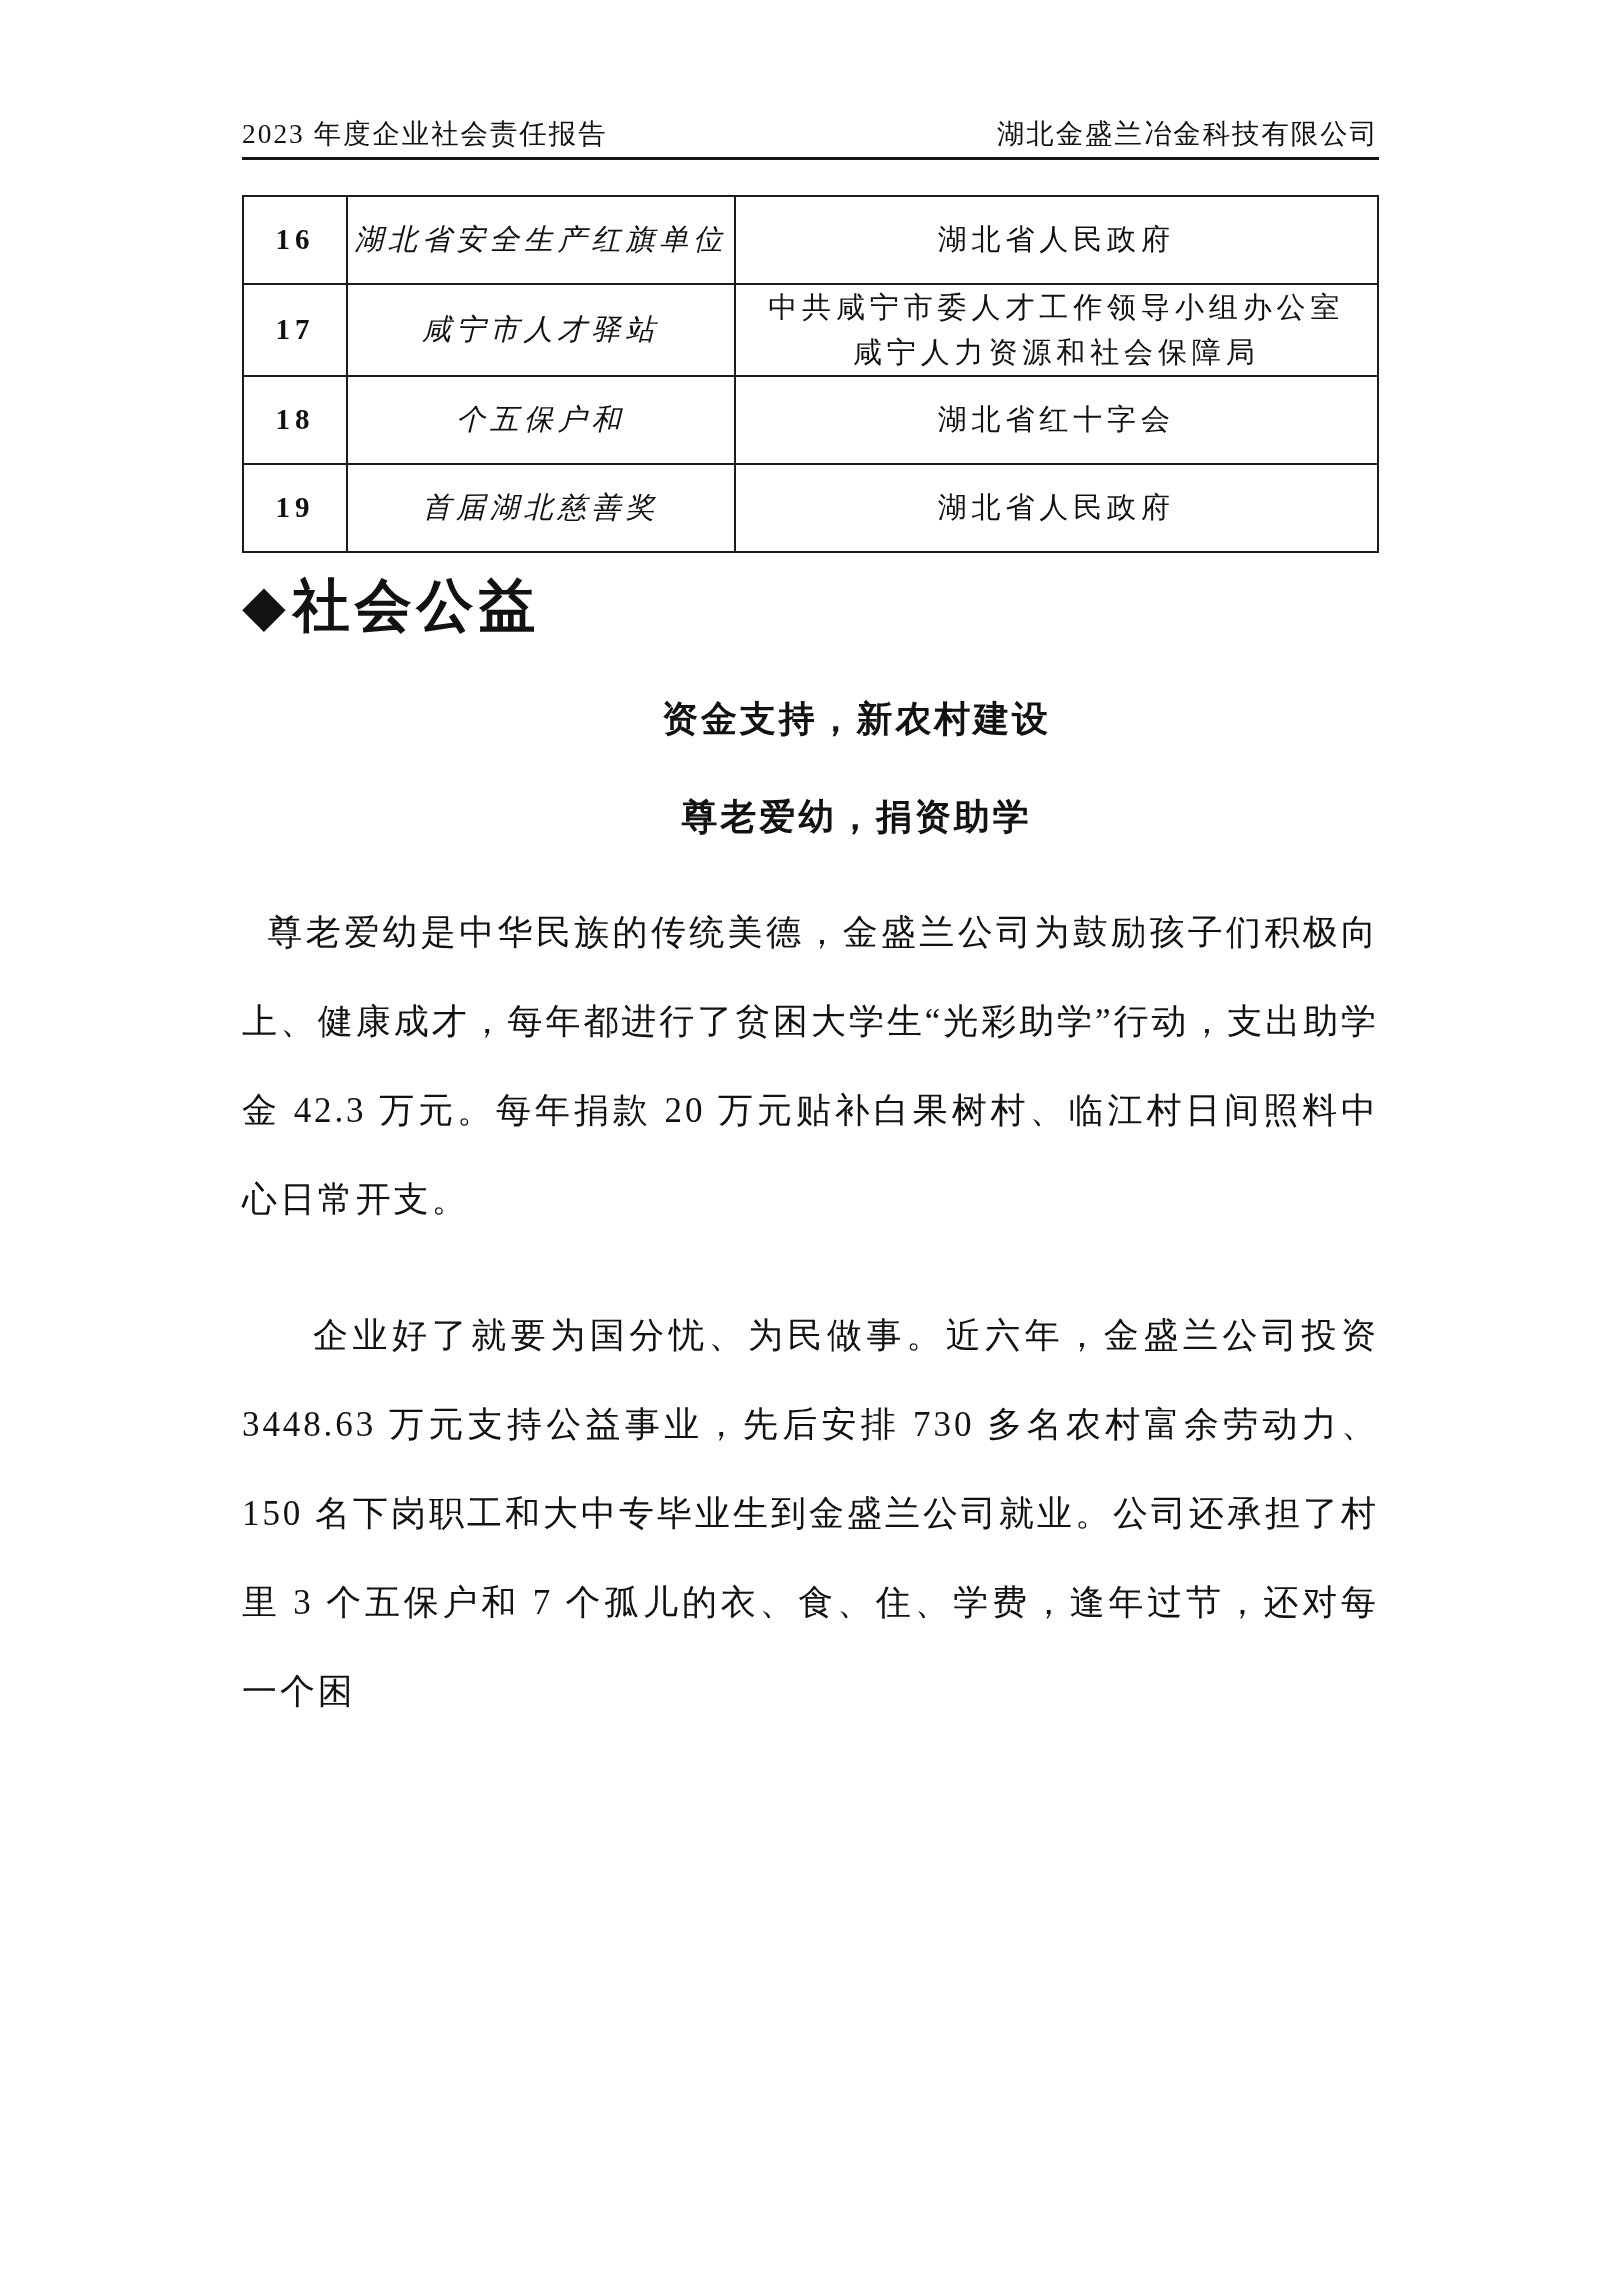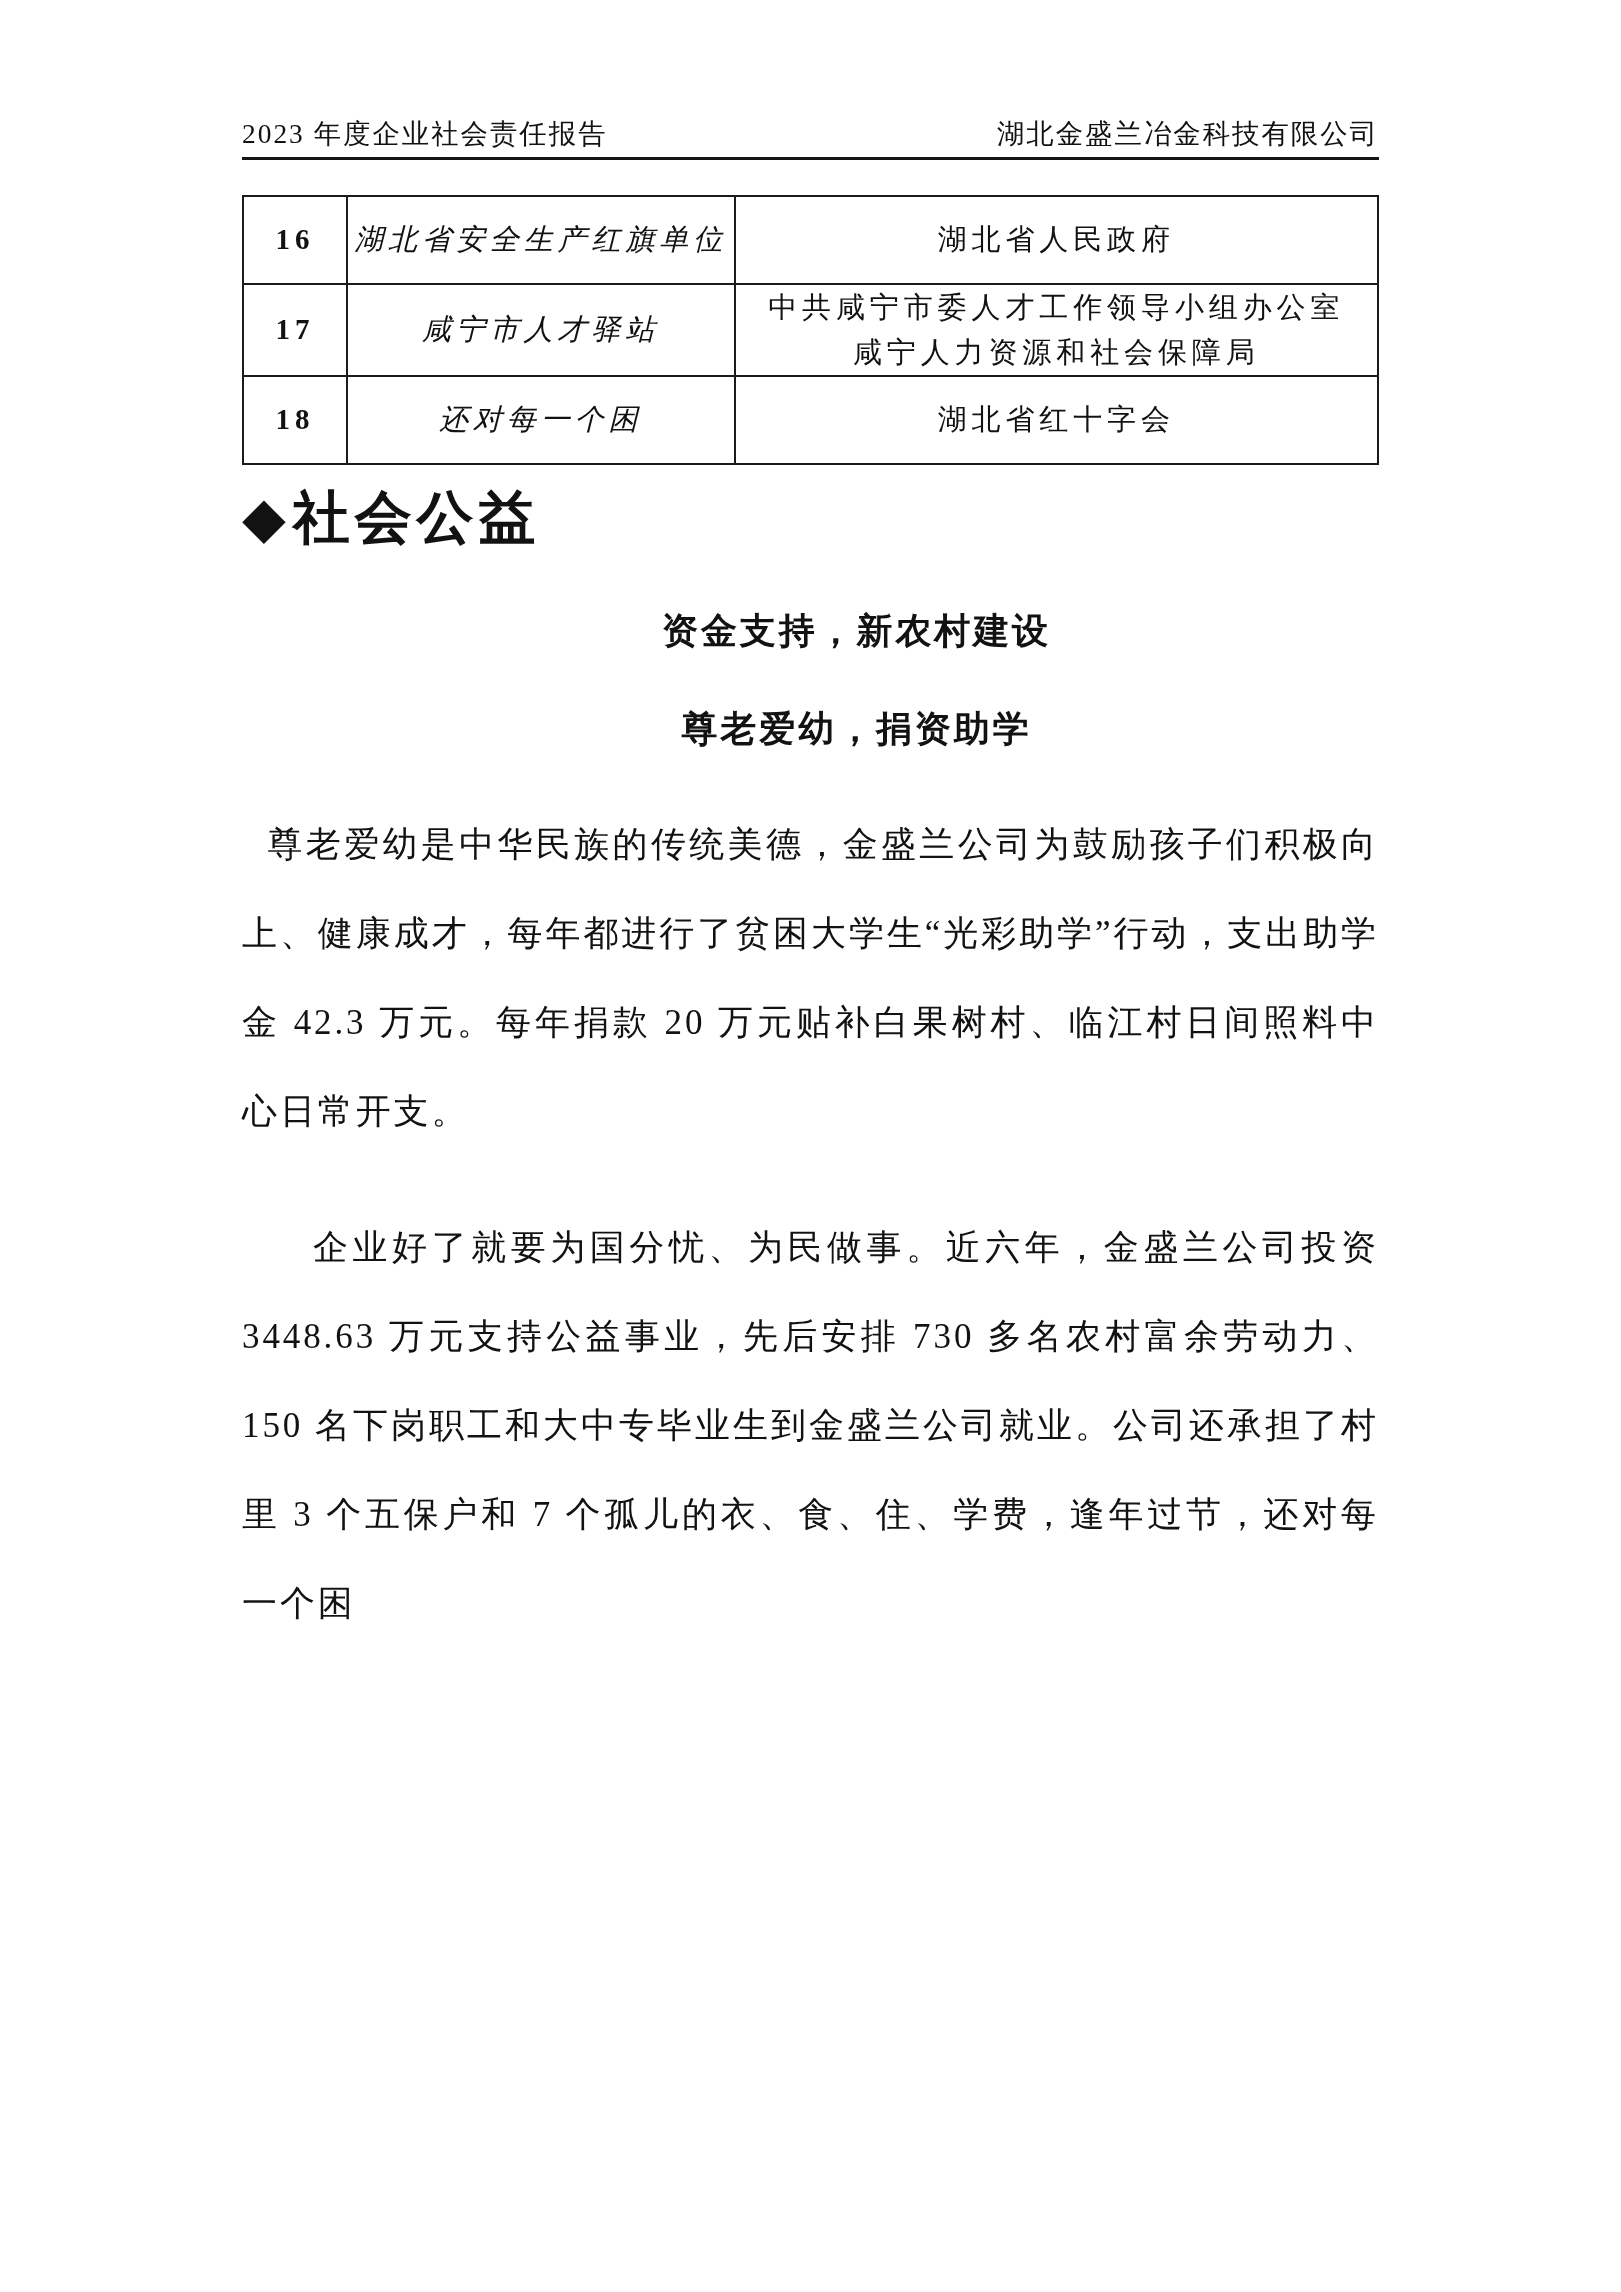--- a/index.html
+++ b/index.html
@@ -126,23 +126,30 @@
         <tr>
           <td class="col-no">17</td>
           <td class="col-award">咸宁市人才驿站</td>
           <td class="col-issuer">
             <div class="issuer-line">中共咸宁市委人才工作领导小组办公室</div>
             <div class="issuer-line">咸宁人力资源和社会保障局</div>
           </td>
         </tr>
         <tr>
           <td class="col-no">18</td>
-          <td class="col-award">还对每一个困</td>
+          <td class="col-award">个五保户和</td>
           <td class="col-issuer">
             <div class="issuer-line">湖北省红十字会</div>
+          </td>
+        </tr>
+        <tr>
+          <td class="col-no">19</td>
+          <td class="col-award">首届湖北慈善奖</td>
+          <td class="col-issuer">
+            <div class="issuer-line">湖北省人民政府</div>
           </td>
         </tr>
       </tbody>
     </table>
 
     <div class="section-title">
       <span class="diamond">◆</span>
       <span>社会公益</span>
     </div>
 

